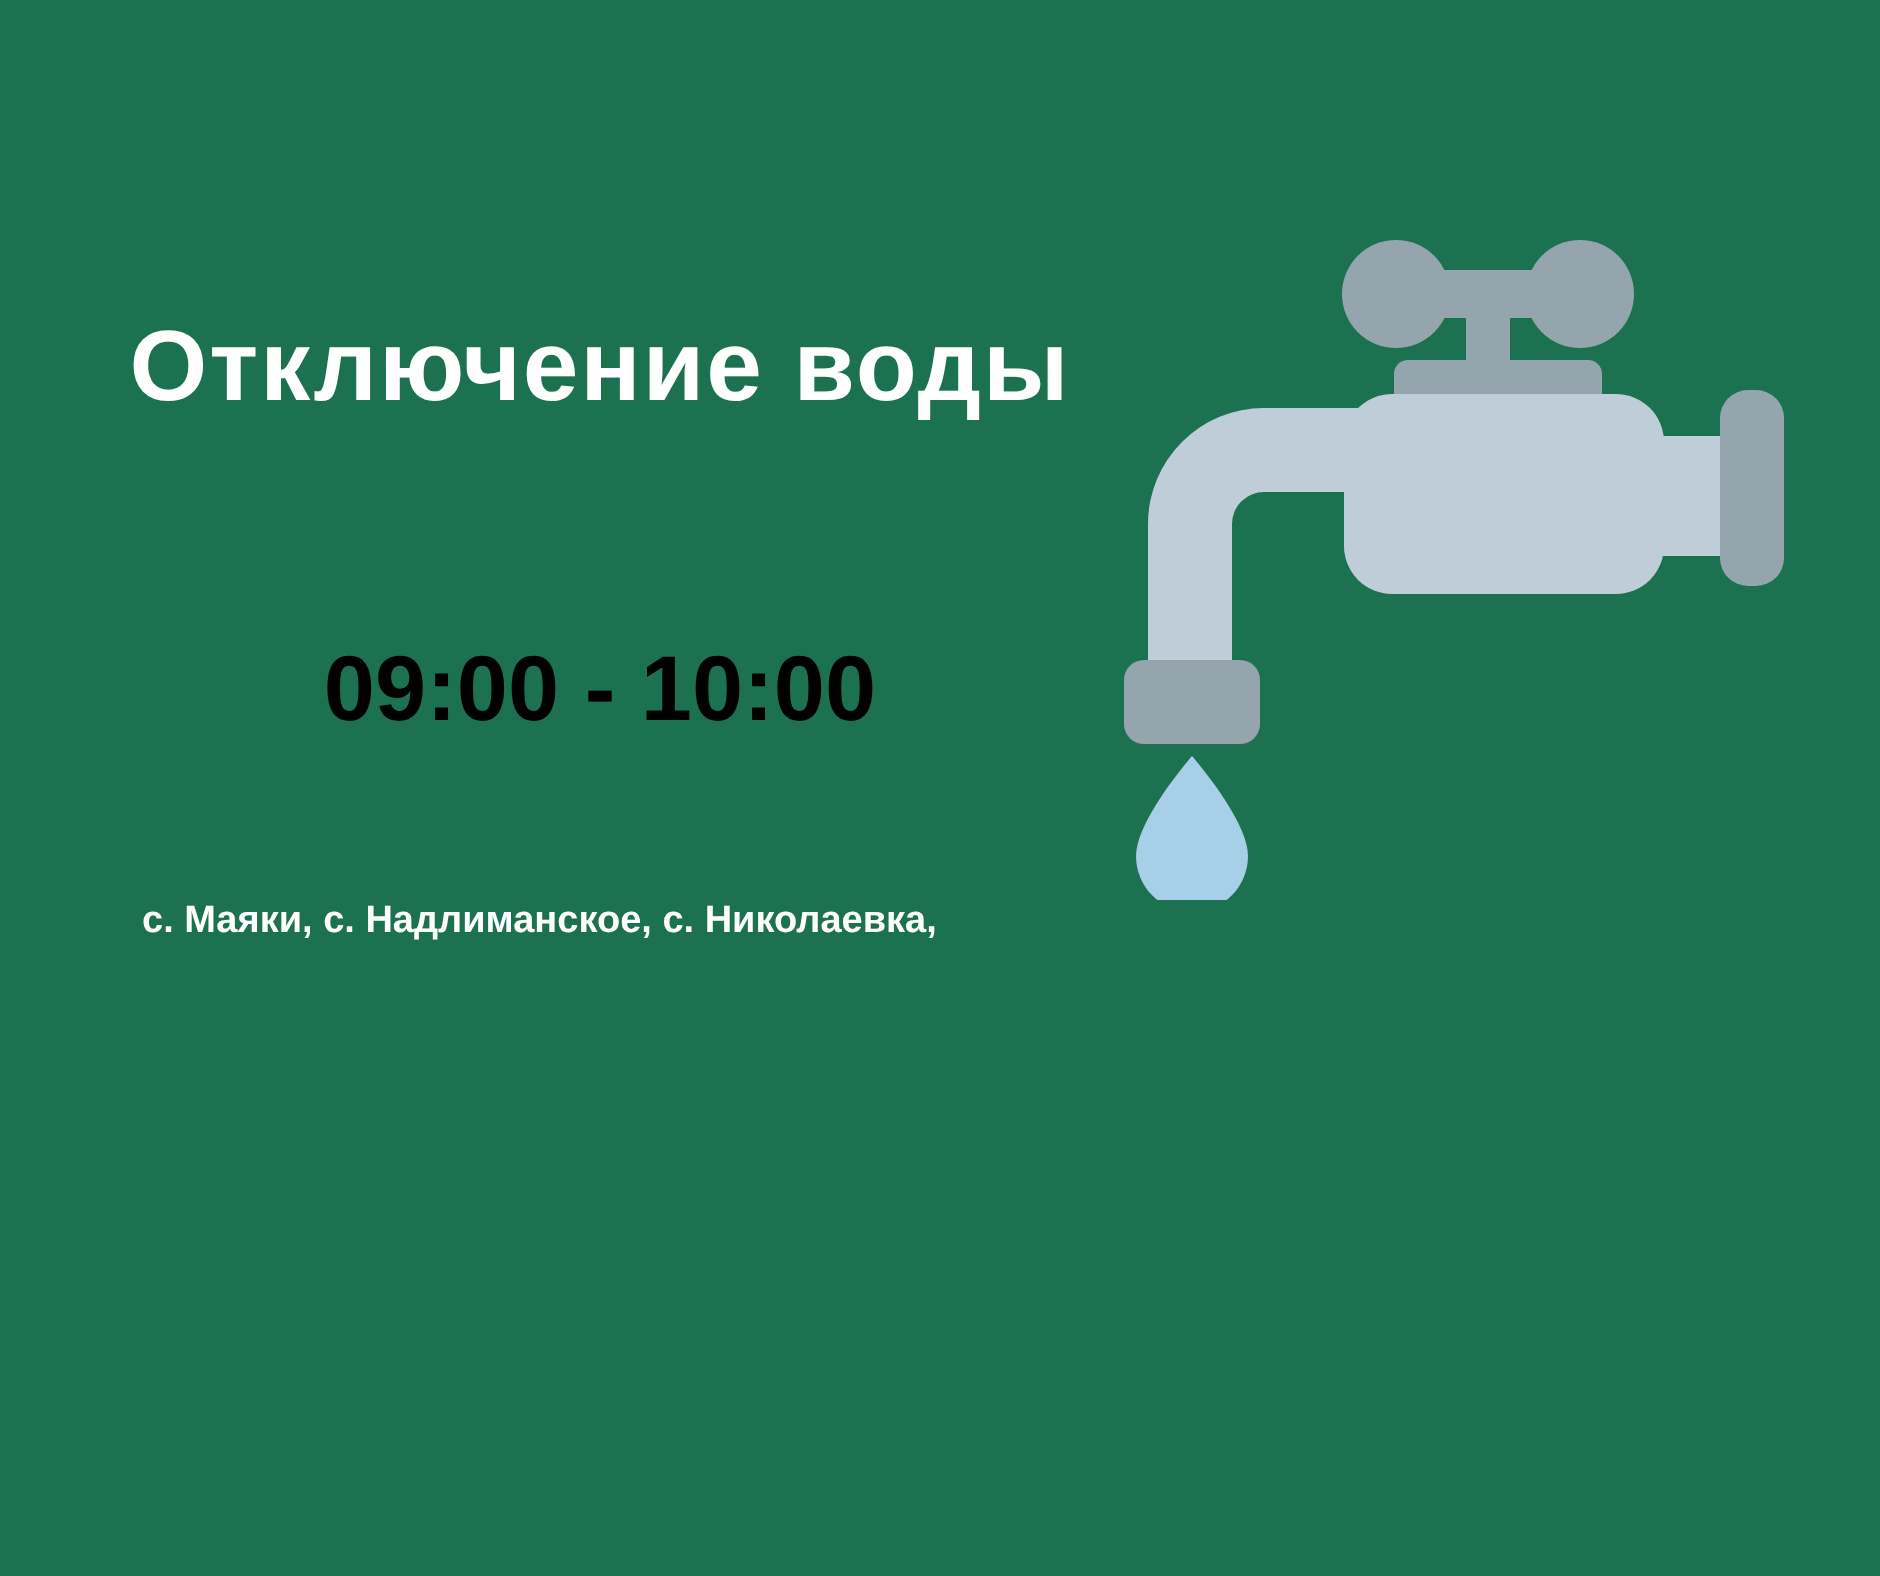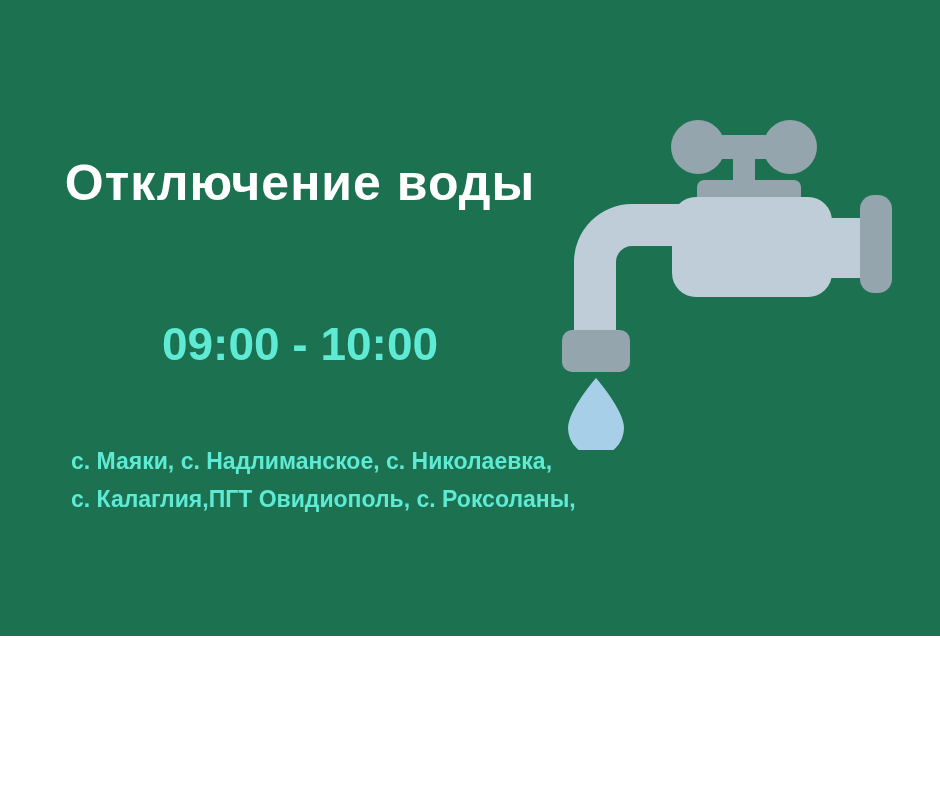--- a/index.html
+++ b/index.html
@@ -7,21 +7,21 @@
     margin: 0;
     padding: 0;
   }
   body {
     font-family: "Liberation Sans", sans-serif;
     background: #ffffff;
   }
   #poster {
     position: relative;
     width: 940px;
-    height: 636px;
+    height: 788px;
     overflow: hidden;
     background: #1c7150;
   }
   
   #headline-block {
     position: absolute;
     left: 0;
     top: 152px;
     width: 600px;
     text-align: center;
@@ -41,37 +41,37 @@
   #headline-line-2 {
     font-size: 50px;
     line-height: 68px;
   }
   #time-range {
     position: absolute;
     left: 0;
     top: 316px;
     width: 600px;
     text-align: center;
-    color: #5eead4;
+    color: #000000;
     font-size: 46px;
     font-weight: 700;
     line-height: 56px;
     white-space: nowrap;
     z-index: 3;
   }
   #settlement-list {
     position: absolute;
     left: 71px;
     top: 442px;
     width: 700px;
     z-index: 3;
   }
   .settlement-line {
-    color: #5eead4;
-    font-size: 23px;
+    color: #ffffff;
+    font-size: 19px;
     font-weight: 700;
     line-height: 38px;
     white-space: nowrap;
   }
   
   #faucet-illustration {
     position: absolute;
     left: 540px;
     top: 100px;
     width: 400px;
@@ -128,16 +128,15 @@
   </div>
 
   <div id="headline-block">
     <div class="headline-line" id="headline-line-1">Отключение воды</div>
   </div>
 
   <div id="time-range">09:00 - 10:00</div>
 
   <div id="settlement-list">
     <div class="settlement-line">с. Маяки, с. Надлиманское, с. Николаевка,</div>
-    <div class="settlement-line">с. Калаглия,ПГТ Овидиополь, с. Роксоланы,</div>
   </div>
 
 </div>
 
 </body></html>

